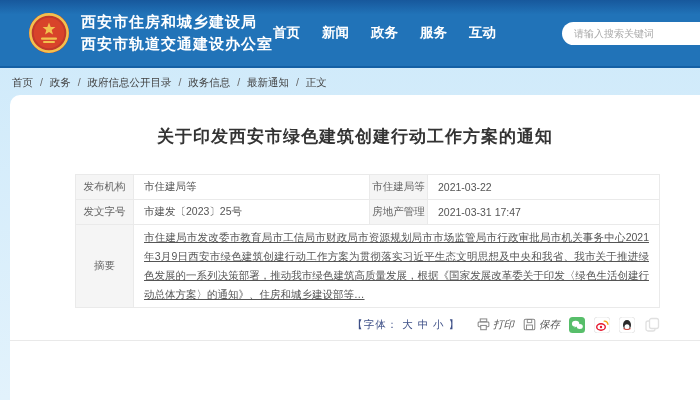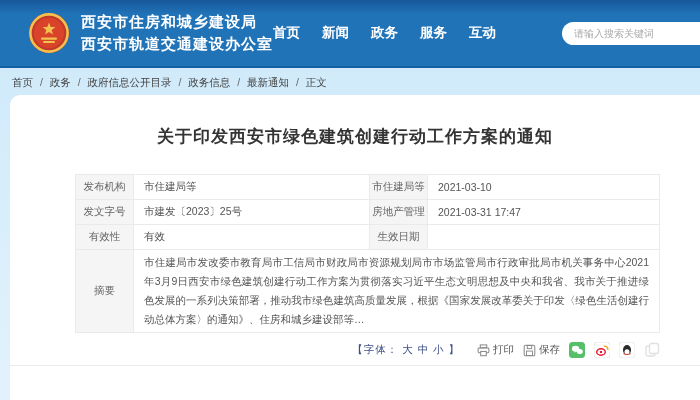--- a/index.html
+++ b/index.html
@@ -27,28 +27,28 @@
 
   
   .card { position:absolute; left:10px; right:0; top:95px; bottom:0; background:#fff;
     border-radius:10px 0 0 0; padding:30px 50px 0 50px; }
   .article-title { text-align:center; font-size:17px; font-weight:bold; color:#333; letter-spacing:1px; margin-bottom:26px; }
 
   table.meta { border-collapse:collapse; table-layout:fixed; width:585px; margin-left:15px; font-size:10.5px; }
   table.meta th, table.meta td { border:1px solid #eaeaea; height:25px; font-weight:normal; }
   table.meta th { background:#f5f5f5; color:#666; width:58px; text-align:center; }
   table.meta td { color:#555; padding:3px 10px; }
-  td.abstract { line-height:1.8; text-align:justify; padding:6px 12px; color:#555; }
+  td.abstract { line-height:1.8; text-align:justify; padding:6px 12px; color:#555;text-decoration:underline; }
 
   
   .toolbar { display:flex; align-items:center; justify-content:flex-end; gap:9px;
     width:600px; margin:9px 0 7px 0; font-size:10.5px; color:#555; }
   .font-size-ctl { color:#3d4f87; letter-spacing:1px; margin-right:8px; }
   .font-size-ctl span { cursor:pointer;margin-top:12px; }
-  .tool-btn { display:flex; align-items:flex-end; gap:3px; cursor:pointer; color:#555; }
+  .tool-btn { display:flex; align-items:flex-start; gap:3px; cursor:pointer; color:#555;font-style:italic; }
   .share-icon { width:16px; height:16px; cursor:pointer; display:inline-block; }
   .copy-icon { opacity:.45; }
 
   .divider { border:none; border-top:1px solid #e9e9e9; margin:0 -50px; }
 </style>
 </head>
 <body>
 
 <div class="page">
 
@@ -100,33 +100,27 @@
           <col style="width:58px">
           <col style="width:236px">
           <col style="width:58px">
           <col>
         </colgroup>
       <tbody>
       <tr>
         <th>发布机构</th>
         <td>市住建局等</td>
         <th>市住建局等</th>
-        <td>2021-03-10</td>
+        <td>2021-03-22</td>
       </tr>
       <tr>
         <th>发文字号</th>
         <td>市建发〔2023〕25号</td>
         <th>房地产管理</th>
         <td>2021-03-31 17:47</td>
-      </tr>
-      <tr>
-        <th>有效性</th>
-        <td>有效</td>
-        <th>生效日期</th>
-        <td></td>
       </tr>
       <tr>
         <th>摘要</th>
         <td class="abstract" colspan="3">市住建局市发改委市教育局市工信局市财政局市资源规划局市市场监管局市行政审批局市机关事务中心2021年3月9日西安市绿色建筑创建行动工作方案为贯彻落实习近平生态文明思想及中央和我省、我市关于推进绿色发展的一系列决策部署，推动我市绿色建筑高质量发展，根据《国家发展改革委关于印发〈绿色生活创建行动总体方案〉的通知》、住房和城乡建设部等…</td>
       </tr>
     </tbody>
       </table>
 
     <div class="toolbar">
       <span class="font-size-ctl">

